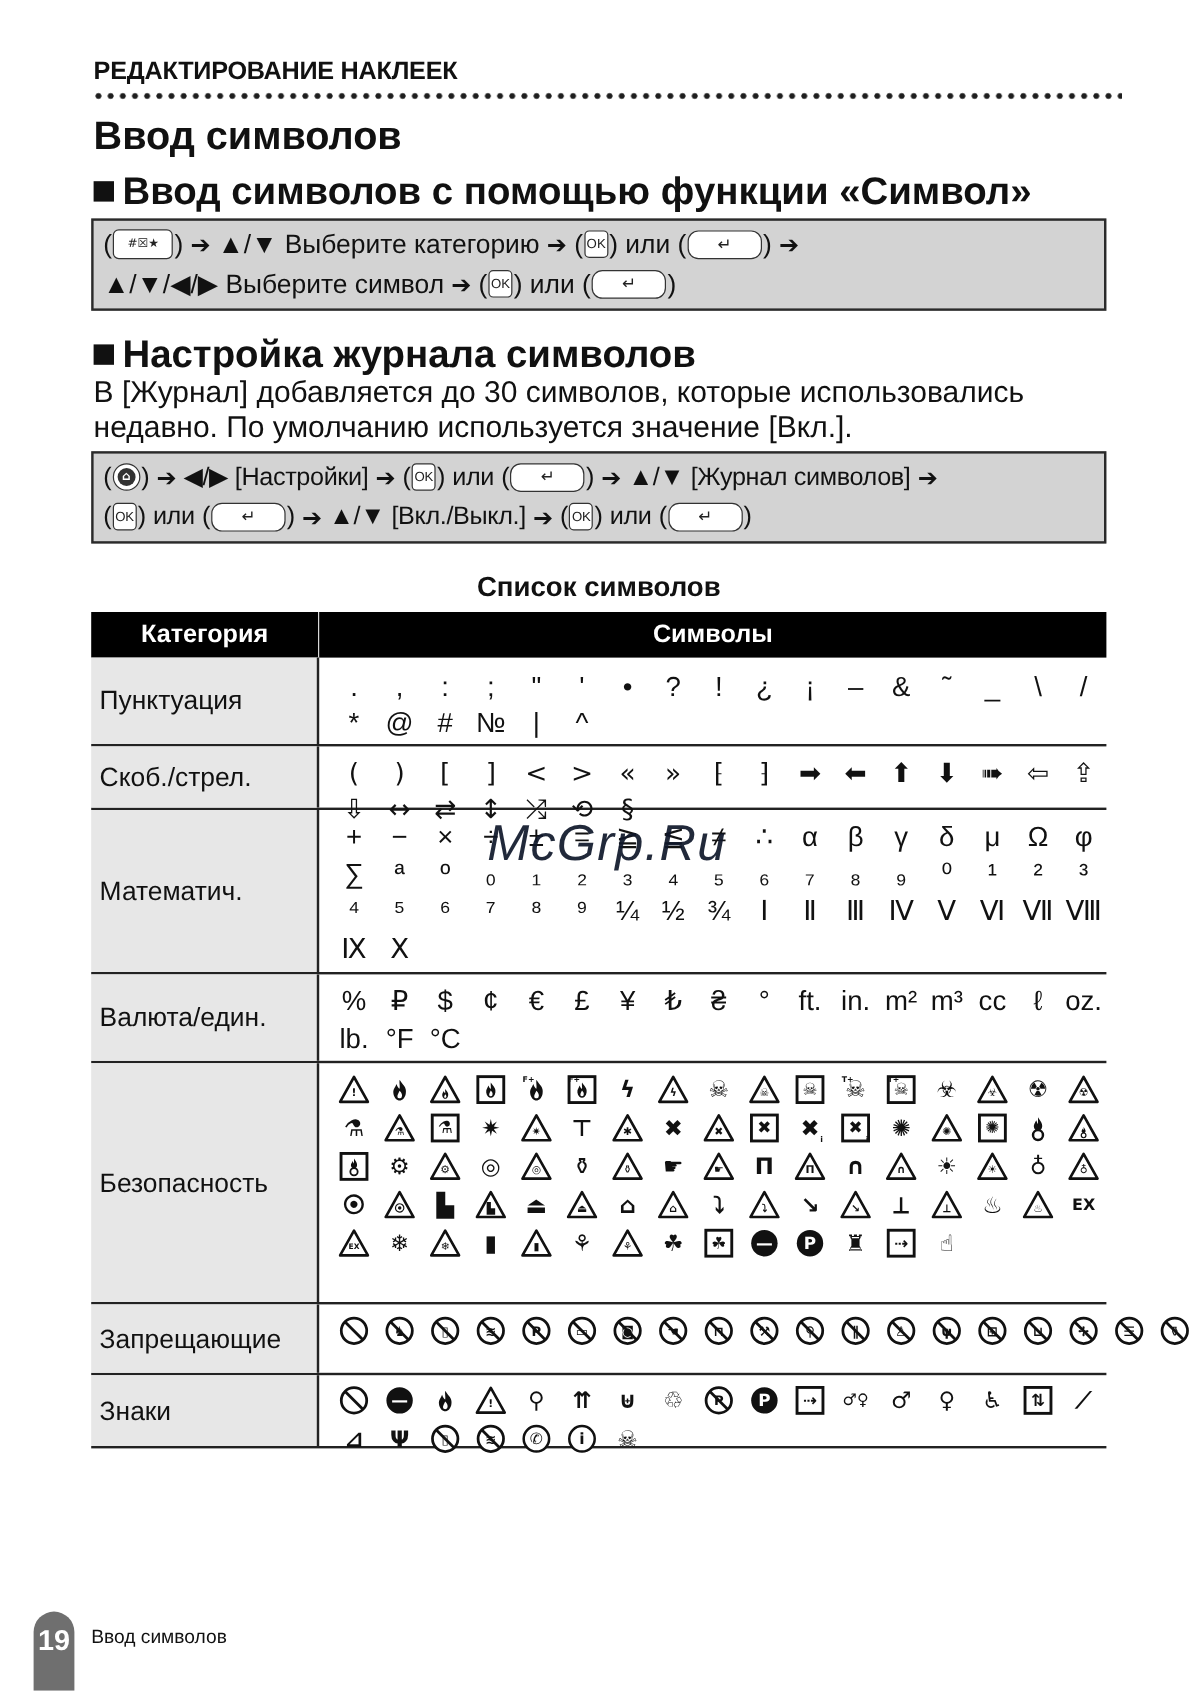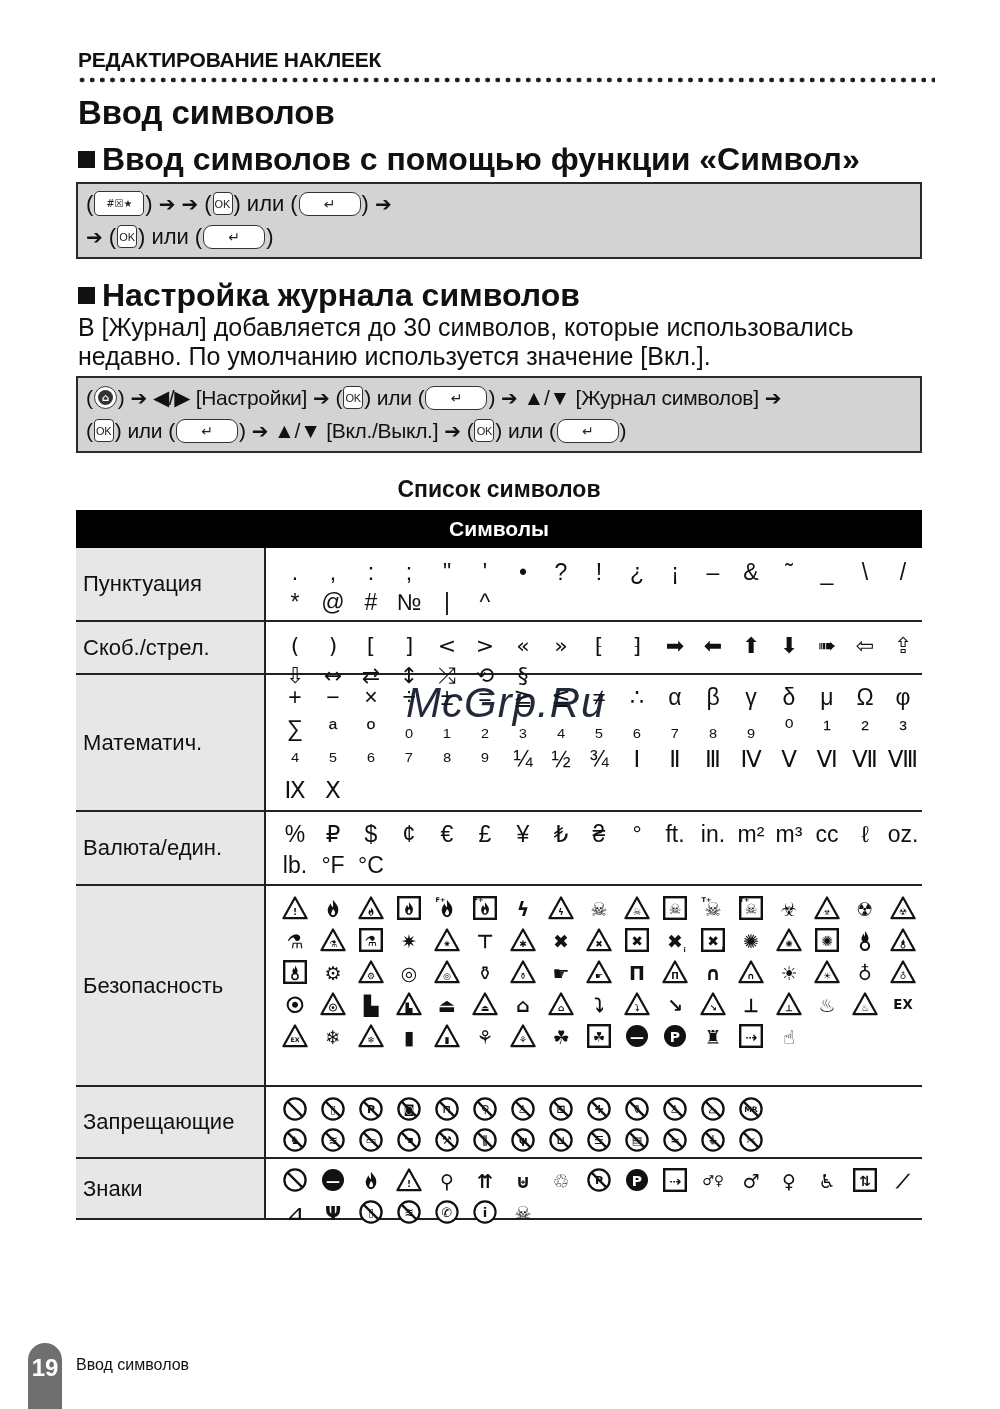--- a/index.html
+++ b/index.html
@@ -64,21 +64,21 @@
   .sym {
     width:38px; display:flex; align-items:center; justify-content:center;
     font-size:23px; font-family:"Liberation Sans","DejaVu Sans",sans-serif; white-space:nowrap;
   }
   .sym svg { display:block; }
   .r0 { height:74px; }  .r0 .tsym { padding-top:9px; } .r0 .sym { height:30px; }
   .r1 { height:53px; }  .r1 .tsym { padding-top:8px; } .r1 .sym { height:30px; }
   .r2 { height:137px; } .r2 .tsym { padding-top:7px; } .r2 .sym { height:31px; }
   .r3 { height:74px; }  .r3 .tsym { padding-top:7px; } .r3 .sym { height:31px; }
   .r4 { height:201px; } .r4 .tsym { padding-top:6px; } .r4 .sym { height:32px; }
-  .r5 { height:72px; }  .r5 .tsym { padding-top:6px;flex-direction:column; } .r5 .sym { height:31px; }
+  .r5 { height:59px; }  .r5 .tsym { padding-top:6px;flex-direction:column; } .r5 .sym { height:31px; }
   .r6 { height:61px; }  .r6 .tsym { padding-top:5px; } .r6 .sym { height:32px; }
   .r1 .sym { font-family:"DejaVu Sans",sans-serif; font-size:22px; }
 
   .watermark {
     left:406px; top:682px; font-size:42px; line-height:42px; font-style:italic;
     color:#0f172a; letter-spacing:1px; opacity:0.92; white-space:nowrap;
   }
 
   .page-tab {
     left:28px; top:1343px; width:34px; height:66px; background:#6f6f6f;
@@ -102,39 +102,41 @@
 <div class="instr instr-1">
     <div class="iline">
       <span class="kwrap">
         <span class="paren">(</span>
         <span class="cap cap-symbol">
           <span>#☒★</span>
         </span>
         <span class="paren">)</span>
       </span>
       <span class="iarrow">➔</span>
+      <span class="itext">▲/▼ Выберите категорию</span>
       <span class="iarrow">➔</span>
       <span class="kwrap">
         <span class="paren">(</span>
         <span class="cap cap-ok">
           <span>OK</span>
         </span>
         <span class="paren">)</span>
       </span>
       <span class="itext">или</span>
       <span class="kwrap">
         <span class="paren">(</span>
         <span class="cap cap-enter">
           <span>↵</span>
         </span>
         <span class="paren">)</span>
       </span>
       <span class="iarrow">➔</span>
     </div>
     <div class="iline">
+      <span class="itext">▲/▼/◀/▶ Выберите символ</span>
       <span class="iarrow">➔</span>
       <span class="kwrap">
         <span class="paren">(</span>
         <span class="cap cap-ok">
           <span>OK</span>
         </span>
         <span class="paren">)</span>
       </span>
       <span class="itext">или</span>
       <span class="kwrap">
@@ -222,20 +224,21 @@
         </span>
         <span class="paren">)</span>
       </span>
     </div>
   </div>
 
 <div class="abs table-title">Список символов</div>
 
 <div class="table">
   <div class="thead">
+    <div class="hcat">Категория</div>
     <div class="hsym">Символы</div>
   </div>
   <div class="trow r0">
     <div class="tcat">Пунктуация</div>
     <div class="tsym">
         <span class="sym">.</span>
         <span class="sym">,</span>
         <span class="sym">:</span>
         <span class="sym">;</span>
         <span class="sym">"</span>

